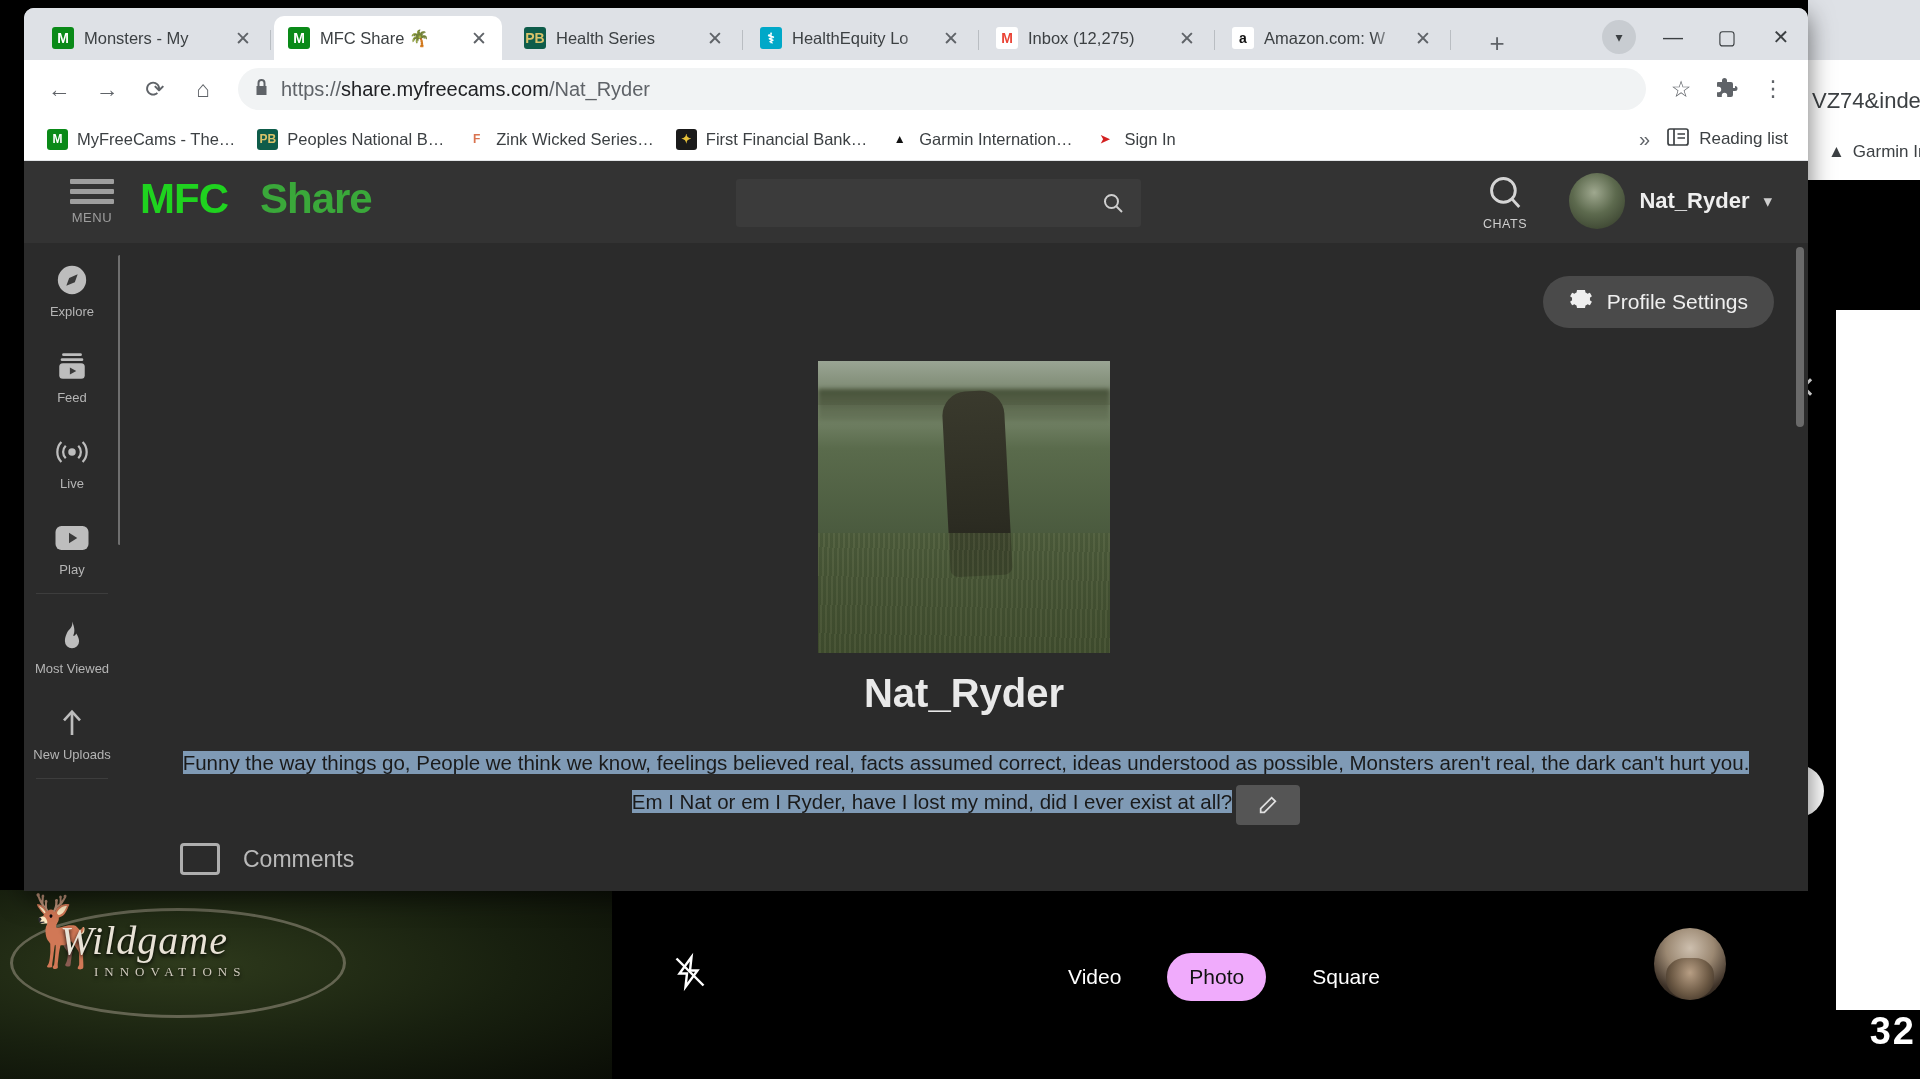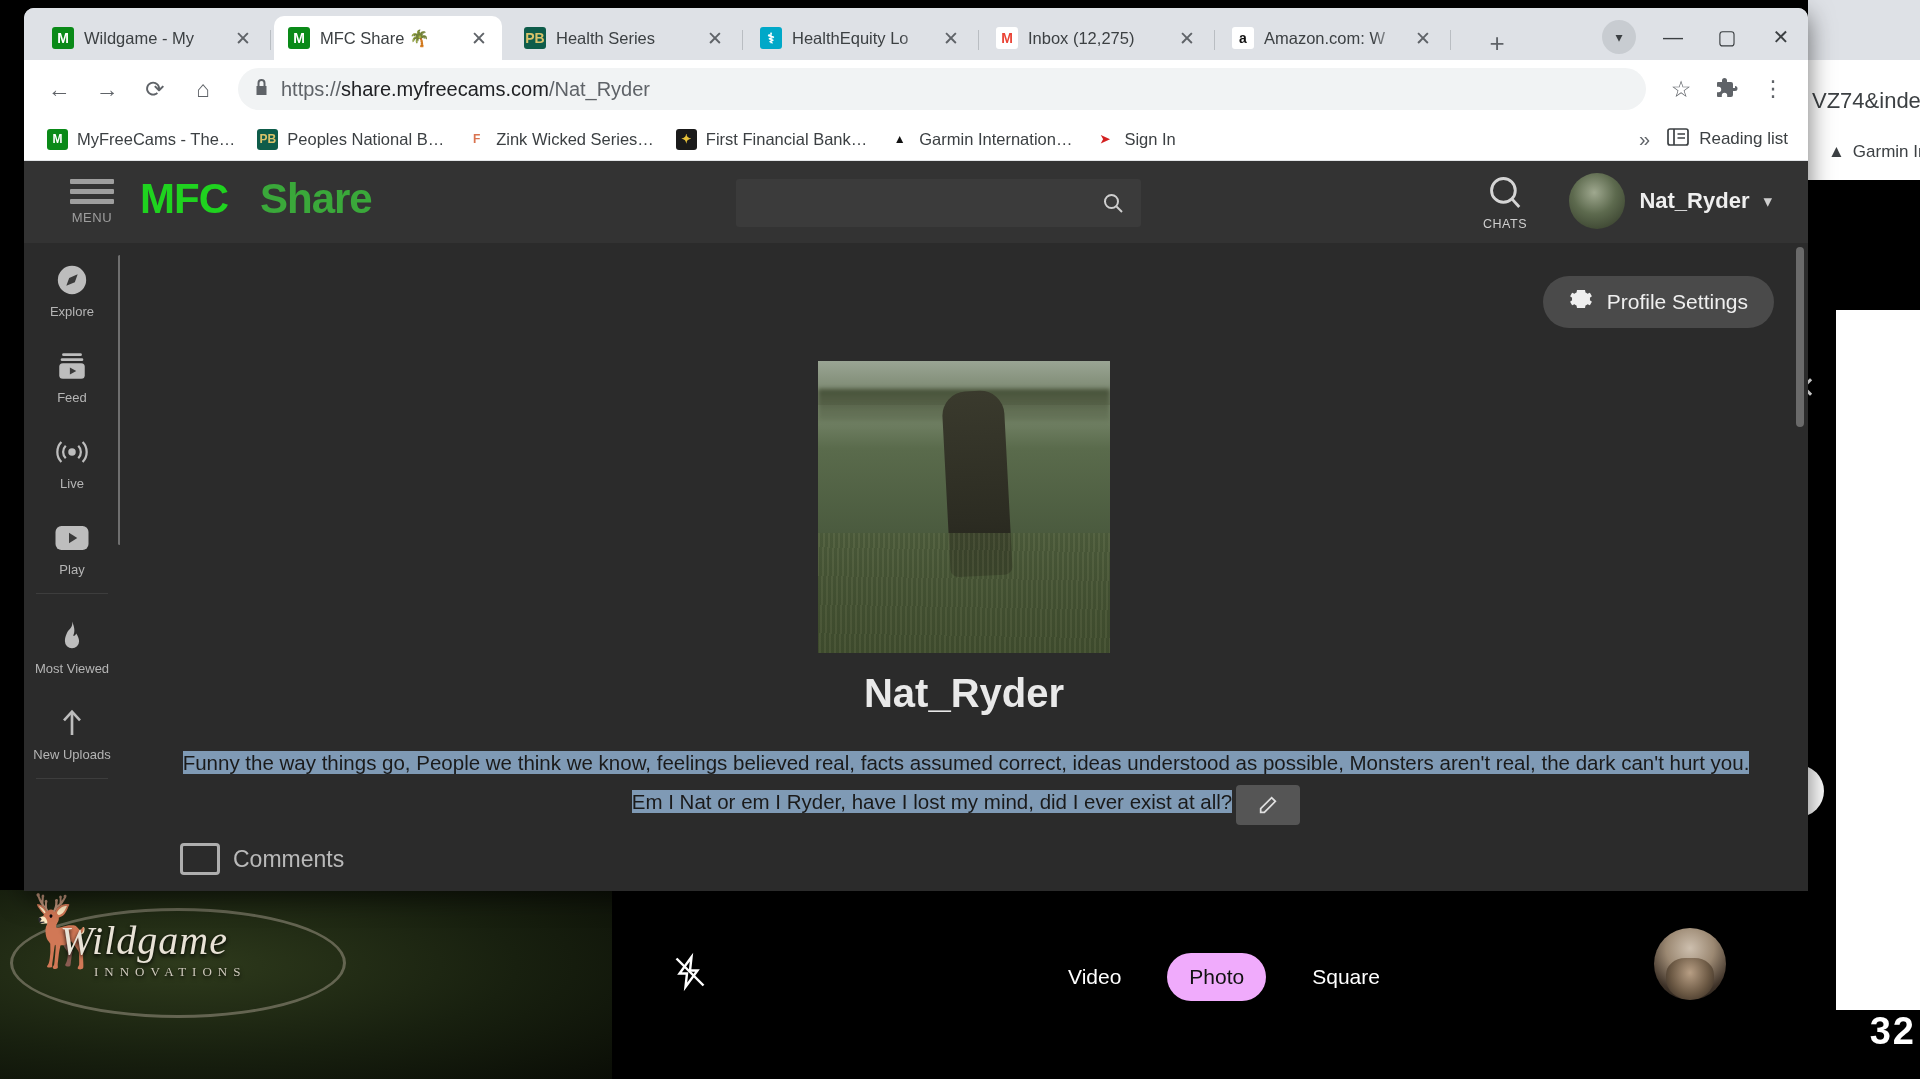--- a/index.html
+++ b/index.html
@@ -232,21 +232,21 @@
   .username { position:absolute; left:0; right:0; top:428px; text-align:center; color:#e9e9e9;
       font-size:40px; font-weight:bold; }
 
   .bio-wrap { position:absolute; left:60px; right:56px; top:500px; text-align:center; }
   .bio-text { display:inline; color:#1a1a1a; background:#7f9ab5; font-size:20.5px; line-height:39px;
       box-decoration-break:clone; -webkit-box-decoration-break:clone; }
   .bio-edit { display:inline-flex; vertical-align:middle; margin-left:4px; width:64px; height:40px;
       background:#555; border-radius:4px; align-items:center; justify-content:center; color:#ddd;
       font-size:19px; }
 
-  .below-row { position:absolute; left:60px; top:600px; display:flex; align-items:center; gap:13px;
+  .below-row { position:absolute; left:60px; top:600px; display:flex; align-items:center; gap:23px;
       color:#c9c9c9; font-size:23px; opacity:.9;}
   .below-row .cmt-ico { width:34px; height:26px; border:3px solid #bdbdbd; border-radius:4px; }
 
   .pg-scrollbar { position:absolute; right:2px; top:0; width:12px; height:651px; background:#2b2b2b; }
   .pg-scrollbar i { position:absolute; left:2px; top:4px; width:8px; height:180px; background:#6a6a6a; border-radius:5px;}
 
   
   .behind-url { position:absolute; left:1812px; top:88px; color:#3c4043; font-size:22px; white-space:nowrap; }
   .behind-bm { position:absolute; left:1828px; top:142px; color:#3c4043; font-size:17px; white-space:nowrap;
       display:flex; align-items:center; gap:8px;}
@@ -298,21 +298,21 @@
     <span>▲</span>
     <span>Garmin In</span>
   </div>
 
   <div class="chrome">
 
     <div class="tabstrip">
 
       <div class="tab" style="left:14px;">
         <span class="favicon fav-mfc">M</span>
-        <span class="tab-title">Wildgame - My</span>
+        <span class="tab-title">Monsters - My</span>
         <span class="tab-close">✕</span>
       </div>
       <div class="tab-sep" style="left:246px;"></div>
 
       <div class="tab active" style="left:250px;">
         <span class="favicon fav-mfc">M</span>
         <span class="tab-title">MFC Share 🌴</span>
         <span class="tab-close">✕</span>
       </div>
 

